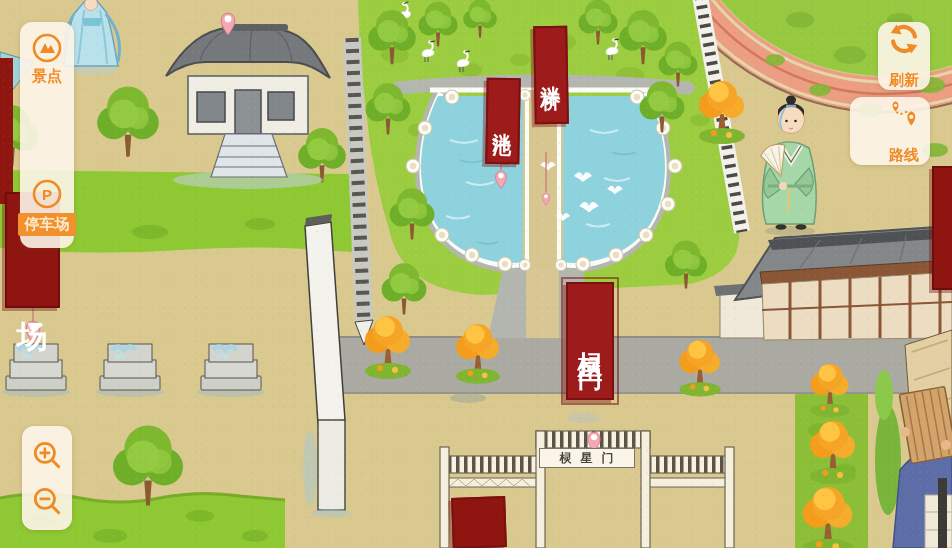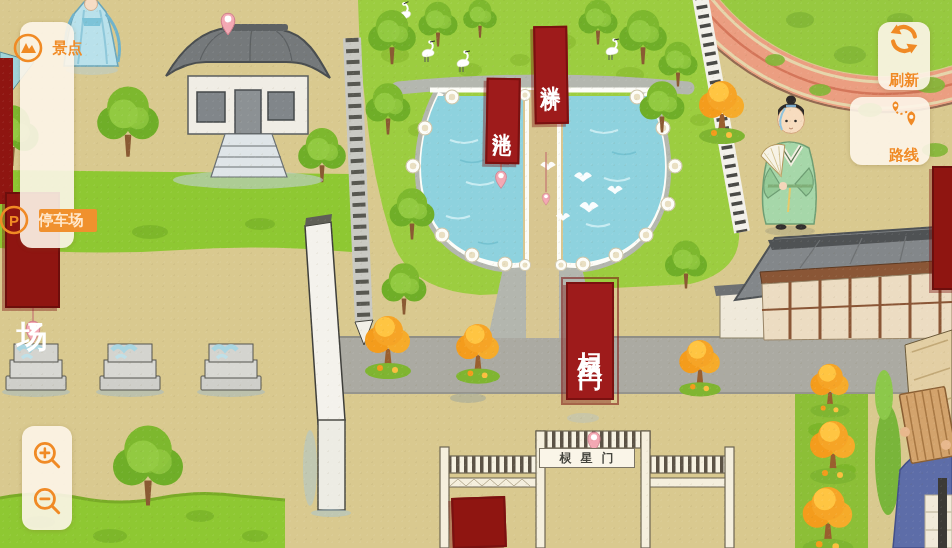--- a/index.html
+++ b/index.html
@@ -28,23 +28,23 @@
   
   .plaque{position:absolute;left:539px;top:448px;width:96px;height:20px;z-index:4;
     background:#faf5e8;border:1.5px solid #7c7565;box-sizing:border-box;
     color:#45453e;font-size:12px;font-weight:bold;letter-spacing:9px;
     display:flex;align-items:center;justify-content:center;padding-left:8px;}
   
   .panel{position:absolute;background:rgba(253,245,233,.9);border-radius:12px;z-index:10;
     box-shadow:0 1px 4px rgba(120,90,40,.25);}
   .left-panel{left:20px;top:22px;width:54px;height:226px;display:flex;flex-direction:column;
     align-items:center;justify-content:space-between;padding:10px 0 12px;box-sizing:border-box;}
-  .tool-item{display:flex;flex-direction:row;align-items:center;gap:9px;cursor:pointer;}
+  .tool-item{display:flex;flex-direction:column;align-items:center;gap:3px;cursor:pointer;}
   .tool-label{color:#f08a25;font-size:15px;font-weight:bold;white-space:nowrap;}
-  .tool-label.active{background:#f0912e;color:#ffe9cd;width:58px;text-align:left;
+  .tool-label.active{background:#f0912e;color:#ffe9cd;width:58px;text-align:center;
     padding:2px 0;border-radius:2px;position:relative;}
   .right-card{right:22px;width:52px;height:68px;display:flex;flex-direction:column;
     align-items:center;justify-content:center;gap:15px;cursor:pointer;}
   .rc1{top:22px;} .rc2{top:97px;padding-left:28px;} .rc3{top:174px;}
   .zoom-panel{left:22px;top:426px;width:50px;height:104px;display:flex;flex-direction:column;
     align-items:center;justify-content:space-around;padding:6px 0;box-sizing:border-box;}
   .zoom-btn{cursor:pointer;display:flex;align-items:center;justify-content:center;}
   .ico{display:block;}
 </style>
 </head>

